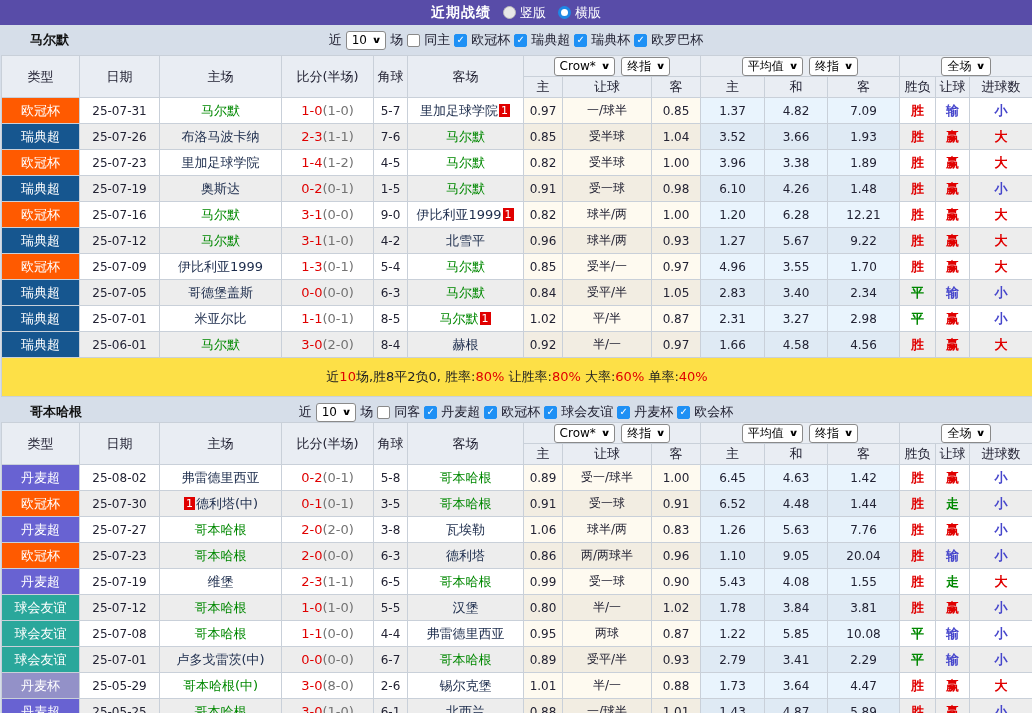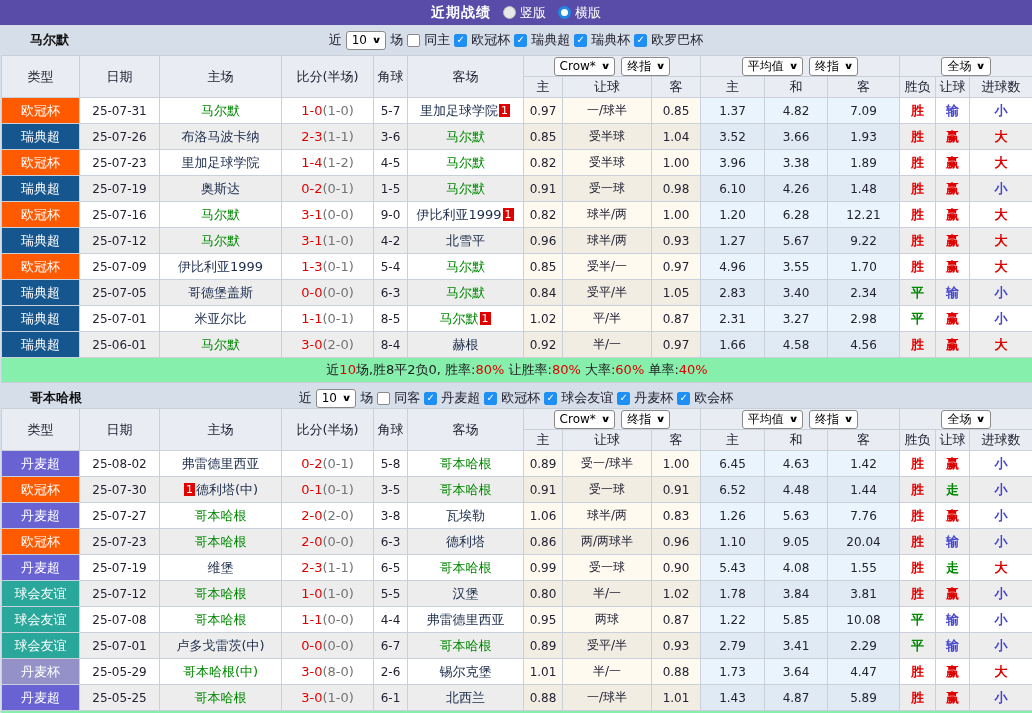--- a/index.html
+++ b/index.html
@@ -31,21 +31,21 @@
   td.league{color:#fff;font-size:13px}
   td.num{font-size:12px;color:#223}
   .team{cursor:pointer}
   .team.focal{color:#008800}
   .team.other{color:#1B2B4B}
   .badge1{display:inline-block;background:#E00000;color:#fff;font-size:11px;line-height:13px;padding:0 2px;margin:0 1px;vertical-align:1px}
   .score-main{color:#E00000}
   .score-half{color:#737373}
   .res{font-weight:bold;font-size:13px}
   .hdr-selects{display:flex;align-items:center;justify-content:center;gap:6px}
-  tr.summary td{background:#86efac;height:25px;font-size:13px}
+  tr.summary td{background:#fde047;height:39px;font-size:13px}
   .gap{height:5px}
 </style>
 </head>
 <body>
 
 <div class="titlebar">
   <span class="title">近期战绩</span>
   <label class="radio-opt">
     <span class="radio"></span>
     <span>竖版</span>
@@ -183,21 +183,21 @@
           <td class="num avg">7.09</td>
           <td><span class="res" style="color:#E00000">胜</span></td>
           <td><span class="res" style="color:#4646CC">输</span></td>
           <td><span class="res" style="color:#4646CC">小</span></td>
         </tr>
         <tr class="even">
           <td class="league" style="background:#16568F">瑞典超</td>
           <td class="num">25-07-26</td>
           <td><span class="team other">布洛马波卡纳</span></td>
           <td><span class="score-main">2-3</span><span class="score-half">(1-1)</span></td>
-          <td class="num">3-6</td>
+          <td class="num">7-6</td>
           <td><span class="team focal">马尔默</span></td>
           <td class="num ah">0.85</td>
           <td class="num ah">受半球</td>
           <td class="num ah">1.04</td>
           <td class="num avg">3.52</td>
           <td class="num avg">3.66</td>
           <td class="num avg">1.93</td>
           <td><span class="res" style="color:#E00000">胜</span></td>
           <td><span class="res" style="color:#E00000">赢</span></td>
           <td><span class="res" style="color:#E00000">大</span></td>

